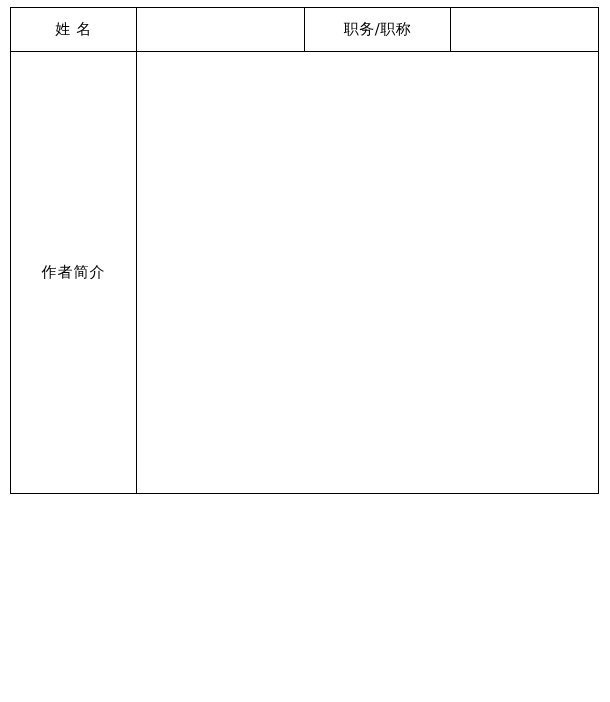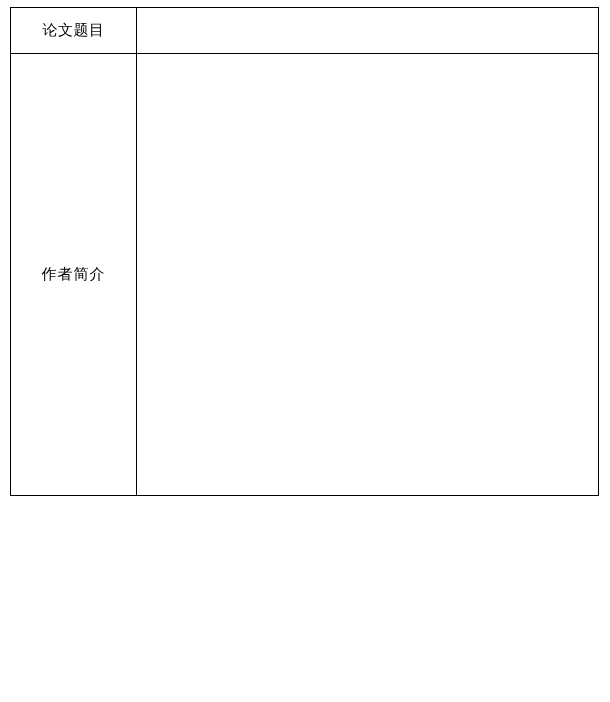--- a/index.html
+++ b/index.html
@@ -68,23 +68,25 @@
 
 <div class="sheet">
   <table class="form-table">
     <colgroup>
       <col class="col-a">
       <col class="col-b">
       <col class="col-c">
       <col class="col-d">
     </colgroup>
     <tbody>
-      <tr class="row-h4">
-        <td class="label-cell">论文题目</td>
-        <td class="value-cell" colspan="3"></td>
+      <tr class="row-h1">
+        <td class="label-cell">姓        名</td>
+        <td class="value-cell"></td>
+        <td class="label-cell">职务/职称</td>
+        <td class="value-cell"></td>
       </tr>
       <tr class="row-bio">
         <td class="bio-label">作者简介</td>
         <td class="value-cell bio-value" colspan="3"></td>
       </tr>
     </tbody>
   </table>
 </div>
 
 </body></html>

